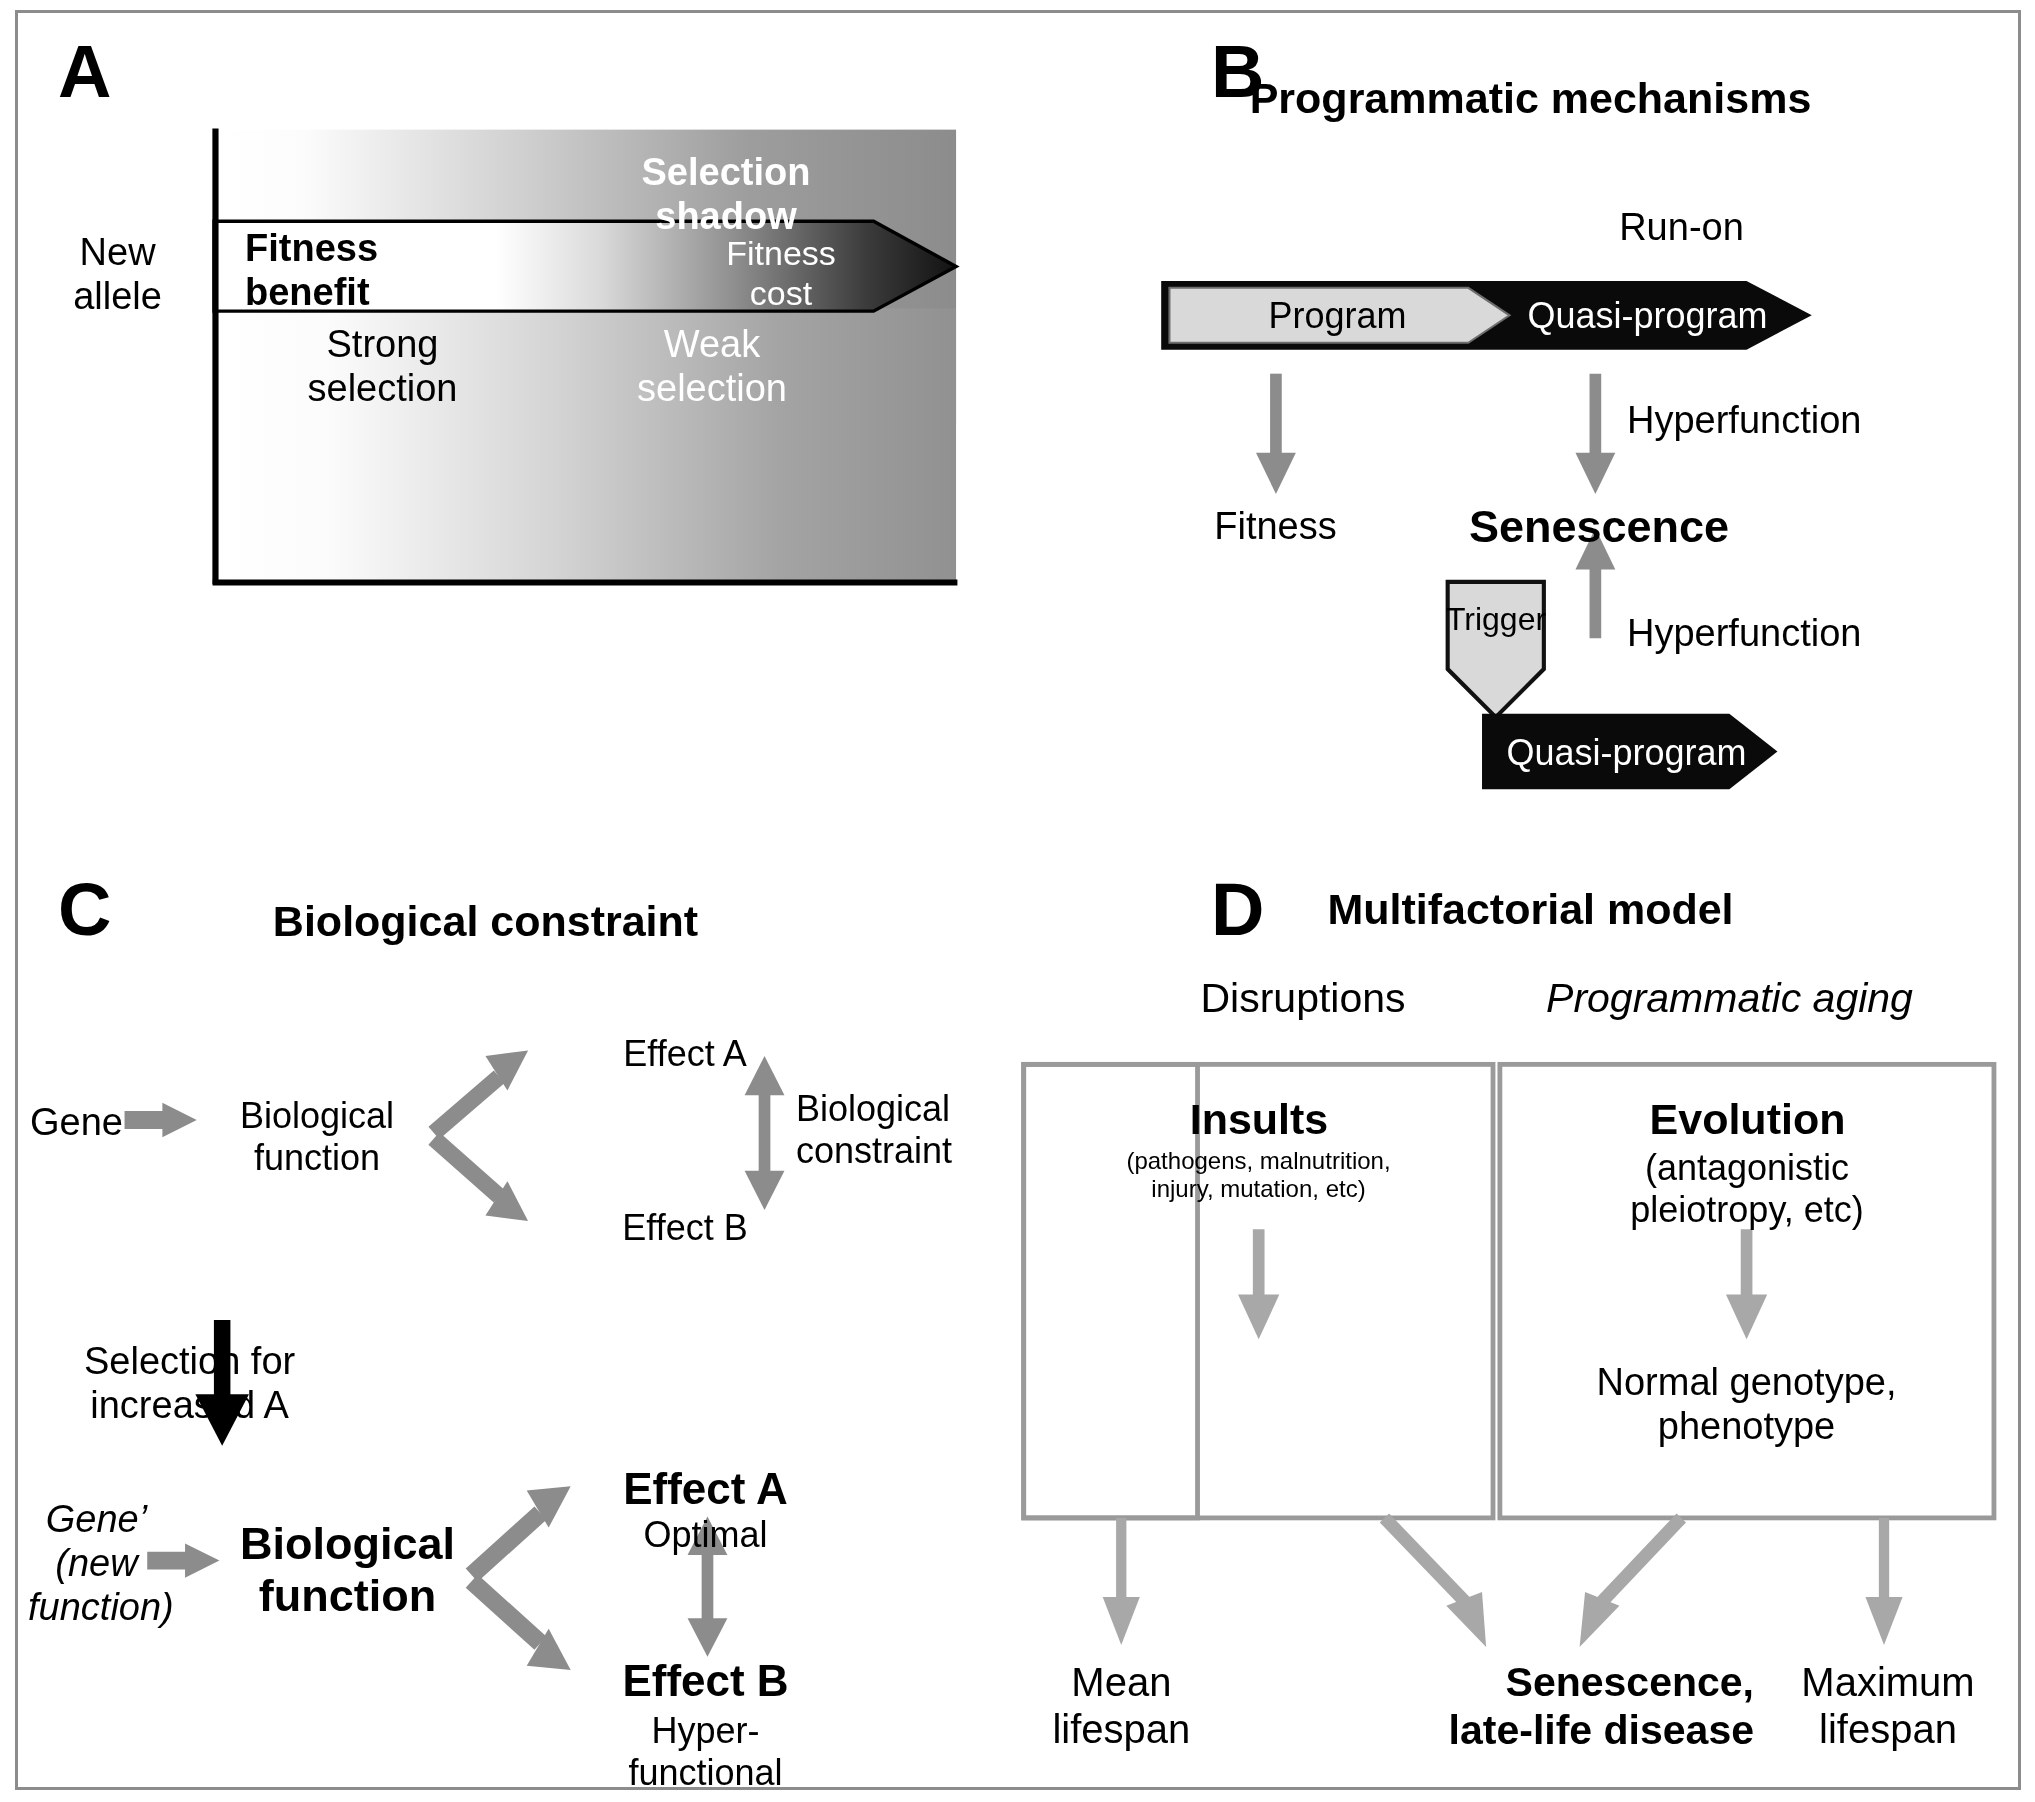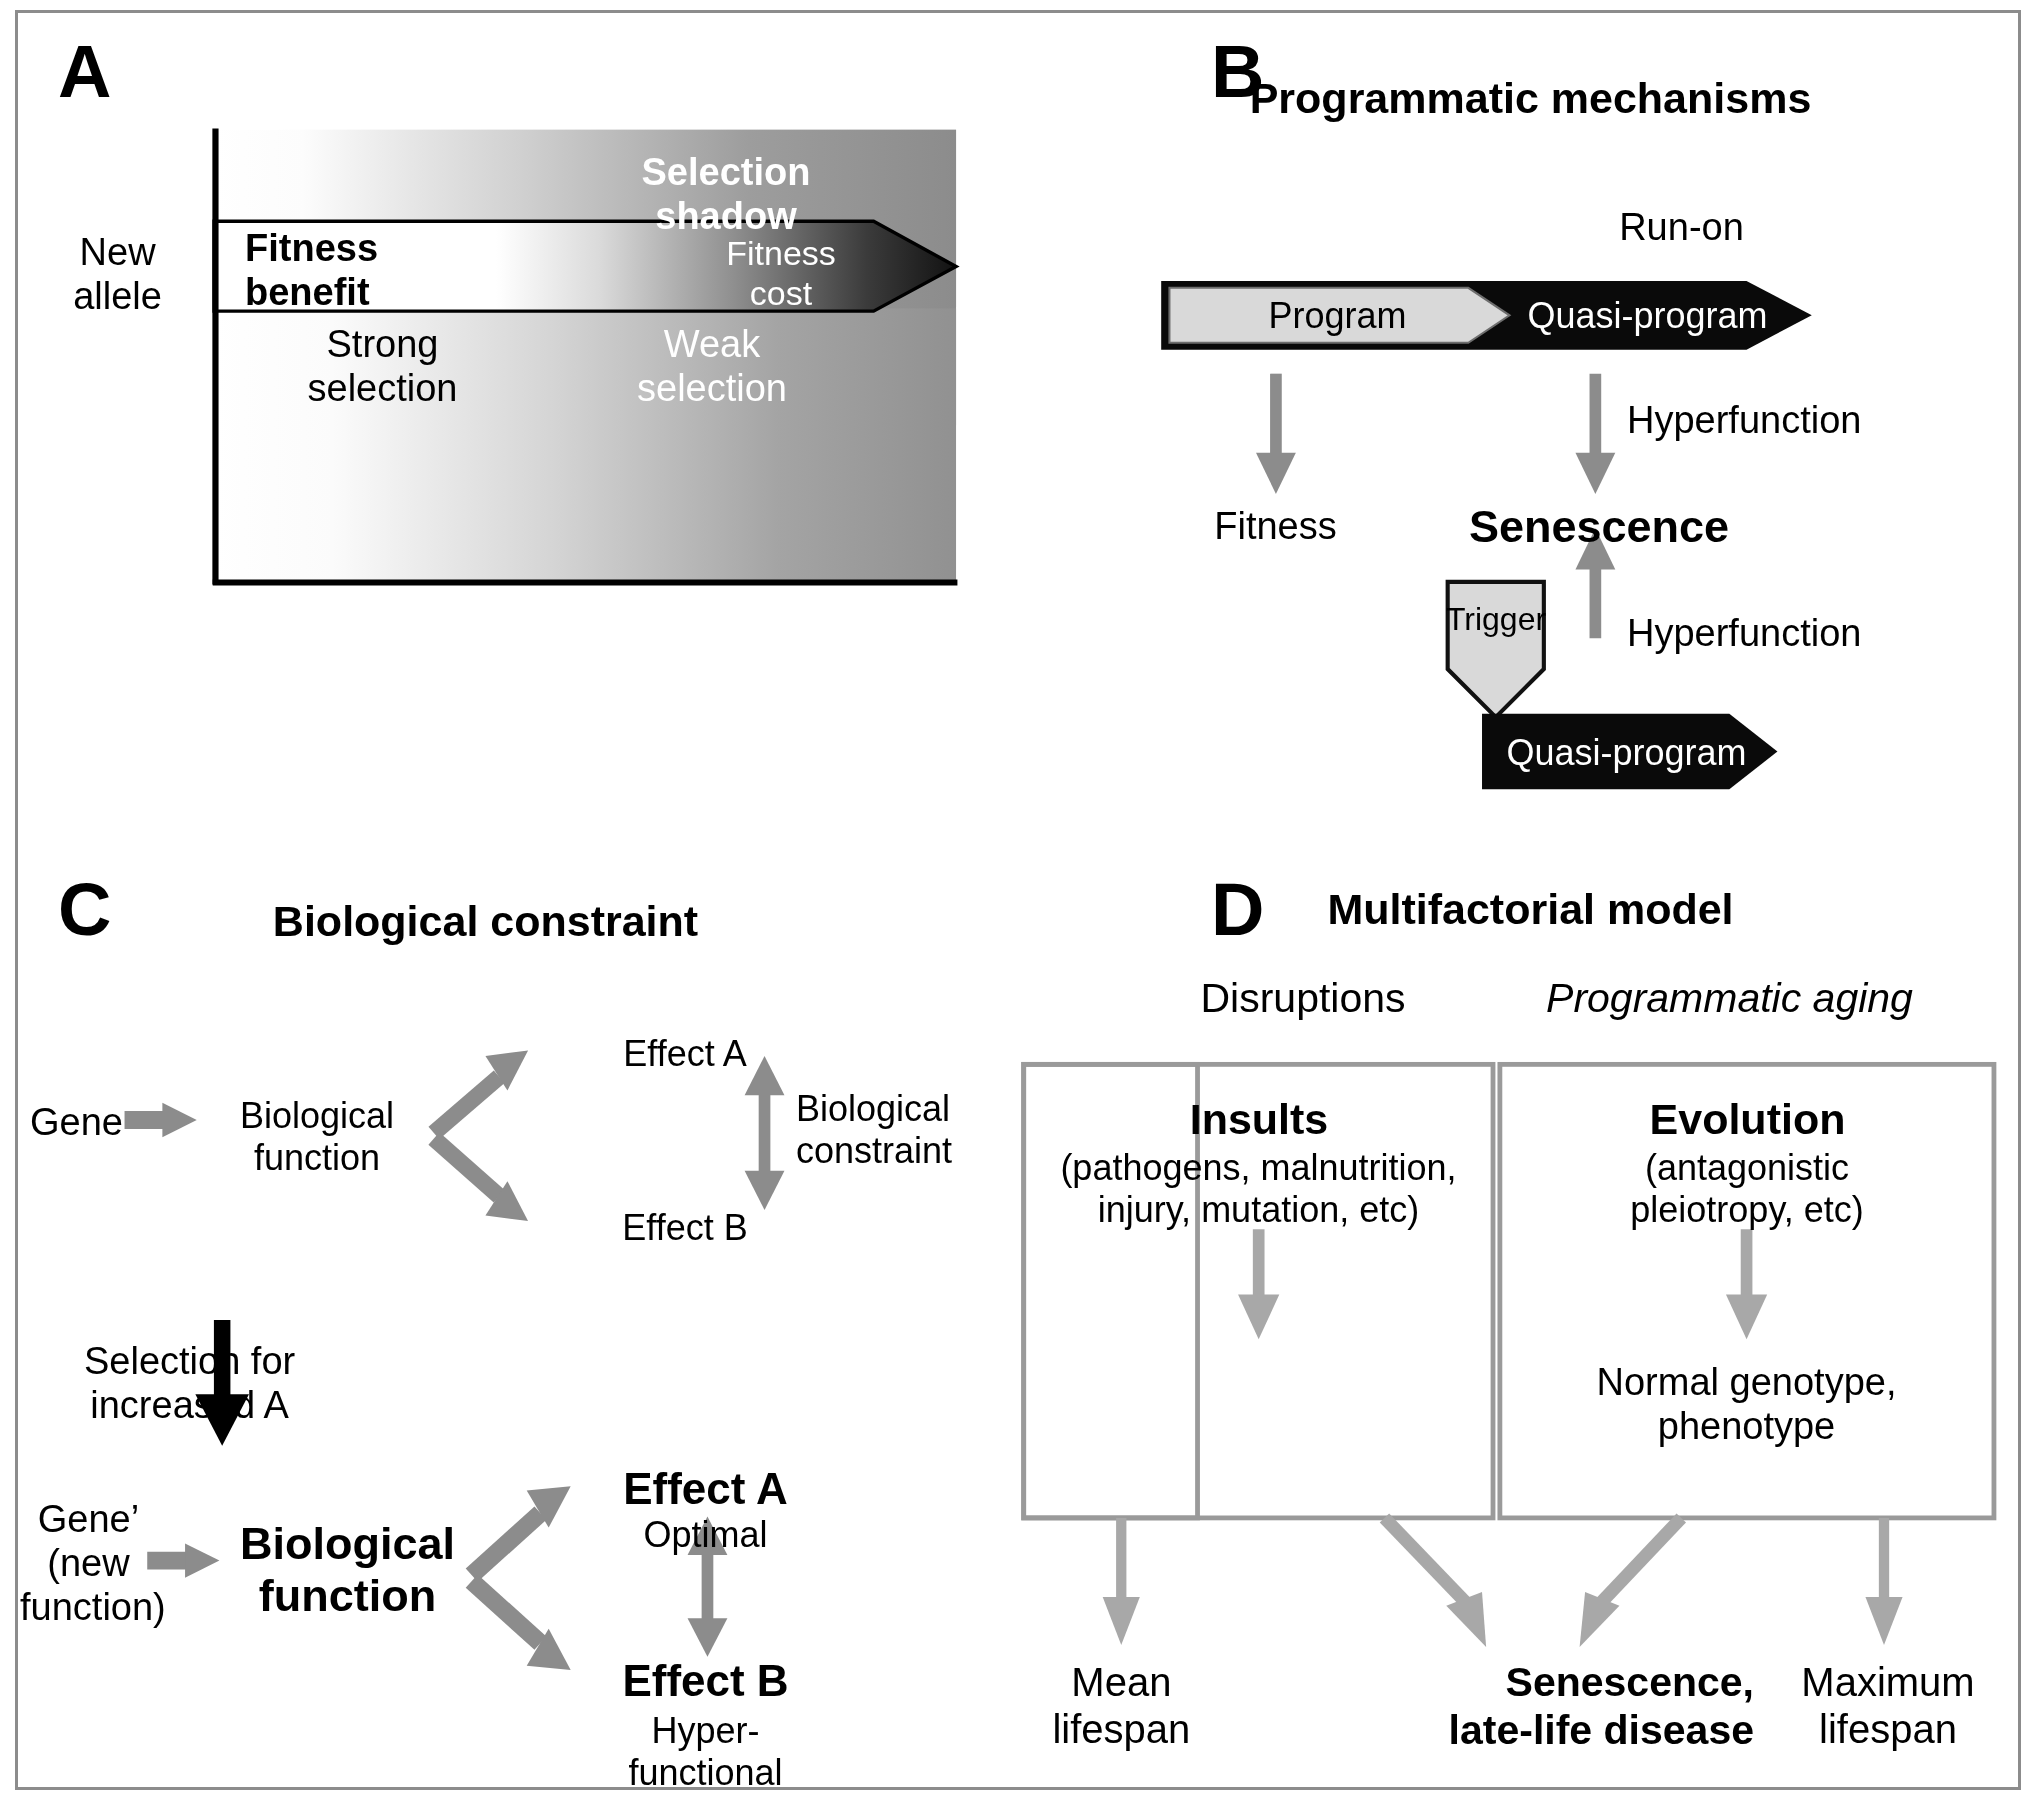--- a/index.html
+++ b/index.html
@@ -224,21 +224,21 @@
     <div class="txt l nosel" style="left:778px;top:230px;width:227px;font-size:36px;">
       <span>Biological</span><br>
       <span>constraint</span>
     </div>
 
     <div class="txt nosel" style="left:20.6px;top:481px;width:302px;">
       <span>Selection for</span><br>
       <span>increased A</span>
     </div>
 
-    <div class="txt nosel" style="left:2px;top:639px;width:137px;">
+    <div class="txt nosel" style="left:10px;top:639px;width:137px;font-style:italic;">
       <span>Gene’</span><br>
       <span>(new</span><br>
       <span>function)</span>
     </div>
 
     <div class="txt b nosel" style="left:199px;top:660px;width:261px;font-size:45px;">
       <span>Biological</span><br>
       <span>function</span>
     </div>
 
@@ -297,21 +297,21 @@
       </g>
 
       <g>
         <line x1="1285" y1="960" x2="1285" y2="1080" stroke="#a8a8a8" stroke-width="15"></line>
         <polygon points="1258,1075 1312,1075 1285,1145" fill="#a8a8a8"></polygon>
       </g>
     </svg>
 
     <div class="txt b nosel" style="left:76px;top:237px;width:364px;font-size:43px;">Insults</div>
 
-    <div class="txt nosel" style="left:41px;top:289px;width:433px;font-size:36px;">
+    <div class="txt nosel" style="left:41px;top:289px;width:433px;font-size:24px;">
       <span>(pathogens, malnutrition,</span><br>
       <span>injury, mutation, etc)</span>
     </div>
 
 
     <div class="txt b nosel" style="left:571px;top:237px;width:351px;font-size:43px;">Evolution</div>
 
     <div class="txt nosel" style="left:543px;top:289px;width:406px;font-size:36px;">
       <span>(antagonistic</span><br>
       <span>pleiotropy, etc)</span>

